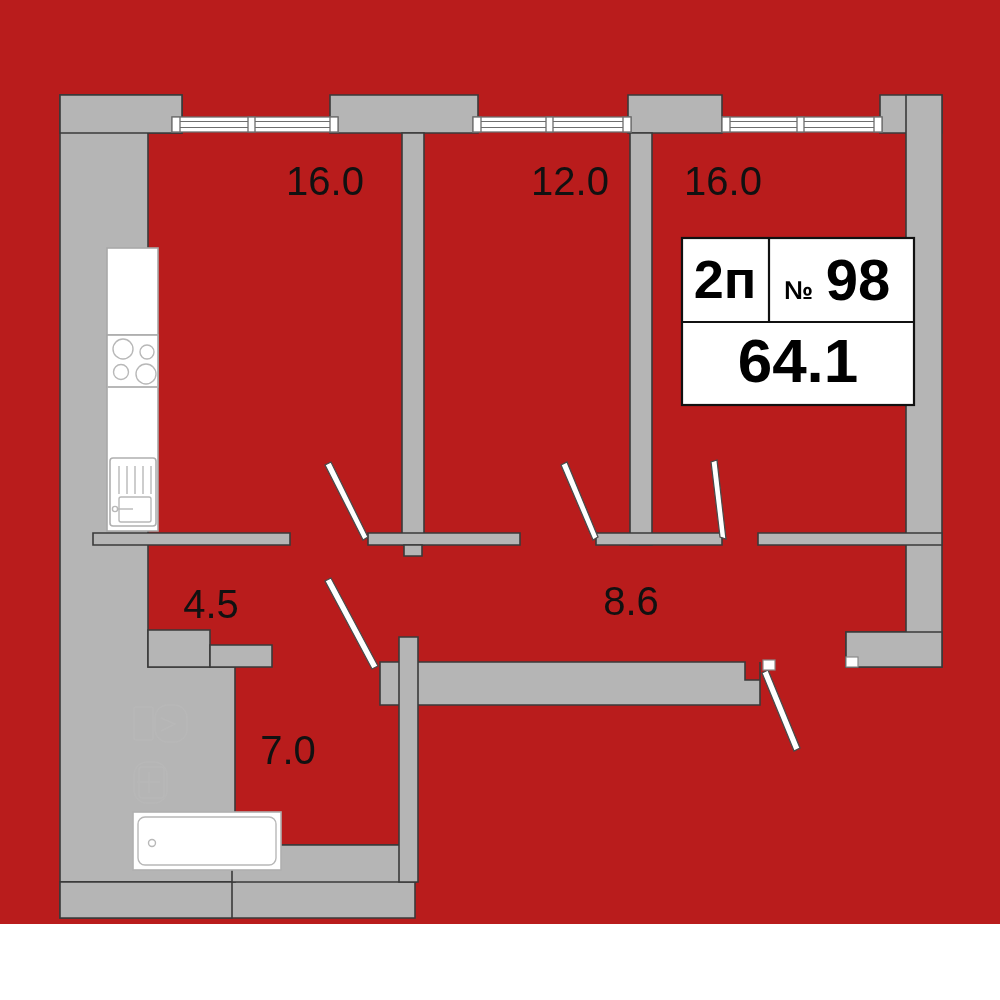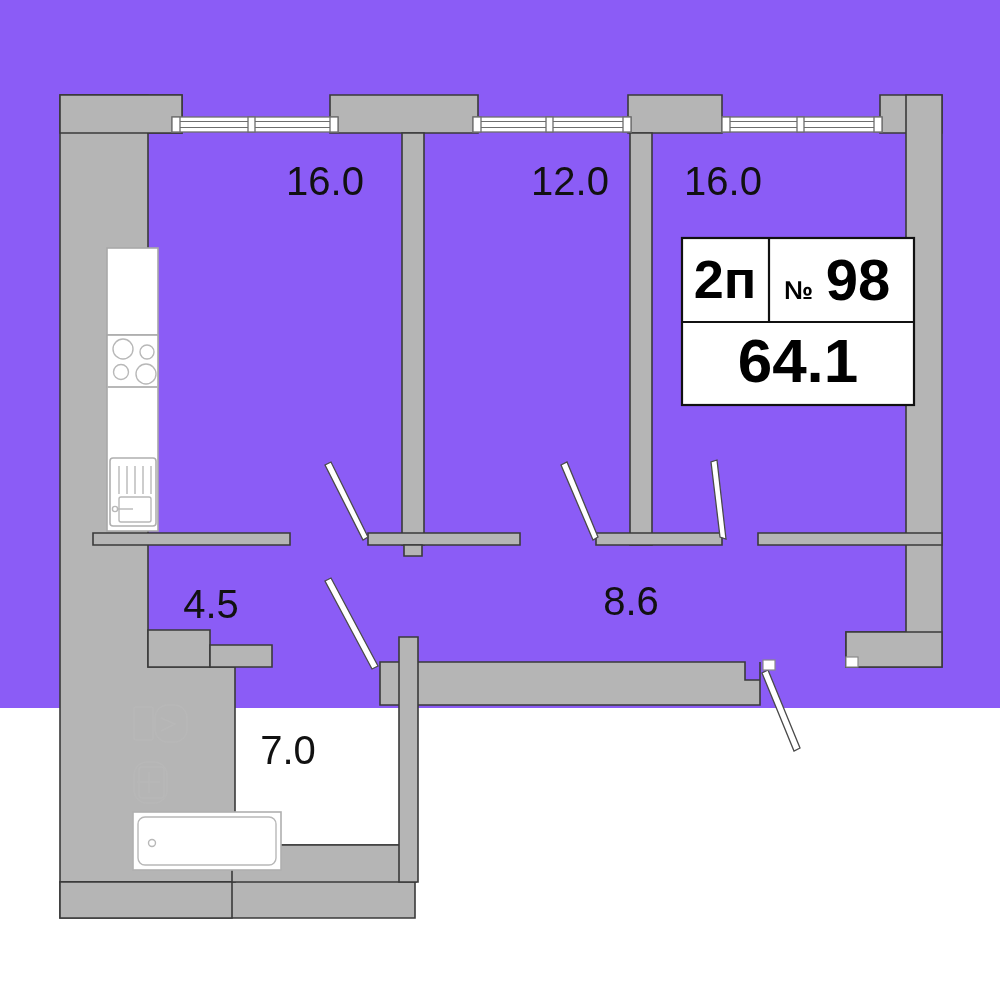--- a/index.html
+++ b/index.html
@@ -10,22 +10,22 @@
   }
   body {
     width: 1000px;
     height: 1000px;
     font-family: "Liberation Sans", sans-serif;
     overflow: hidden;
   }
   #plan-root {
     position: relative;
     width: 1000px;
-    height: 708px;
-    background: #8b5cf6;
+    height: 924px;
+    background: #b91c1c;
   }
   svg#floorplan {
     display: block;
     width: 1000px;
     height: 1000px;
   }
   .wall {
     fill: #b5b5b5;
     stroke: #3a3a3a;
     stroke-width: 1.6;

